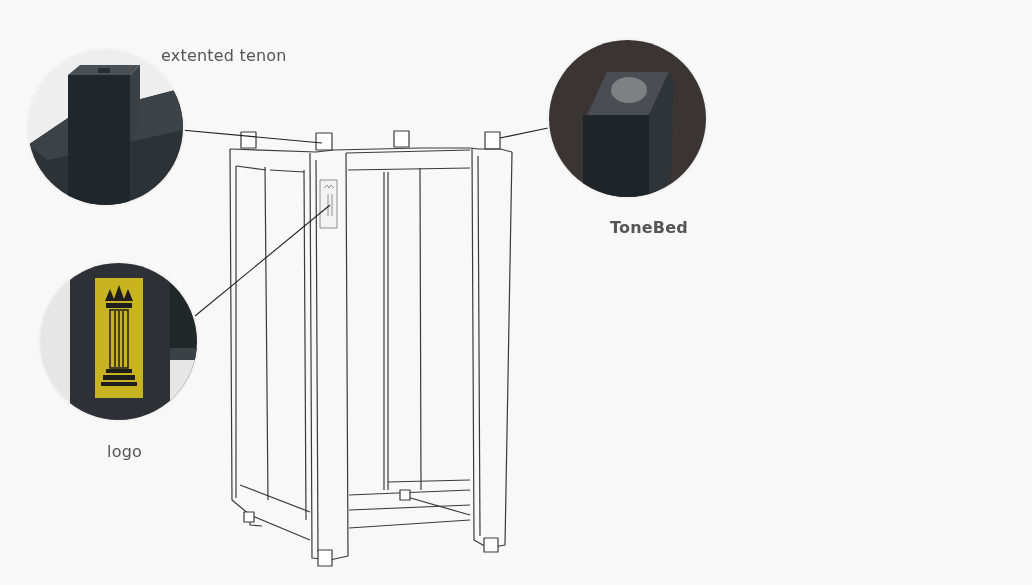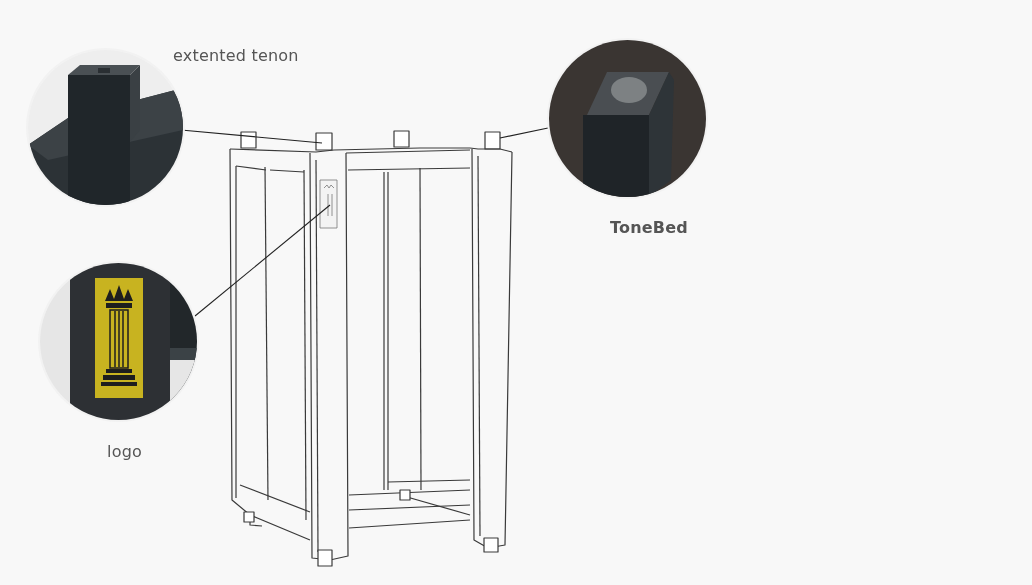--- a/index.html
+++ b/index.html
@@ -83,21 +83,21 @@
     <svg width="155" height="155" viewBox="0 0 155 155">
       <rect width="155" height="155" fill="#eeeeee"></rect>
       <polygon points="0,95 40,68 155,38 155,155 0,155" fill="#2c3236"></polygon>
       <polygon points="0,95 40,68 155,38 155,80 20,110" fill="#3c4246"></polygon>
       <rect x="40" y="25" width="62" height="130" fill="#20262a"></rect>
       <polygon points="40,25 52,15 112,15 102,25" fill="#4a5054"></polygon>
       <rect x="70" y="18" width="12" height="5" fill="#2a2f33"></rect>
       <polygon points="102,25 112,15 112,80 102,92" fill="#3a4044"></polygon>
     </svg>
   </div>
-  <div class="label" style="left:173px;top:46px;">extented tenon</div>
+  <div class="label" style="left:161px;top:46px;">extented tenon</div>
 
   <div class="callout" style="left:549px;top:40px;width:157px;height:157px;">
     <svg width="157" height="157" viewBox="0 0 157 157">
       <rect width="157" height="157" fill="#3a3532"></rect>
       <polygon points="38,75 58,32 120,32 100,75" fill="#4a4e52"></polygon>
       <ellipse cx="80" cy="50" rx="18" ry="13" fill="#8a8e90" opacity="0.8"></ellipse>
       <rect x="34" y="75" width="66" height="82" fill="#1f2428"></rect>
       <polygon points="100,75 120,32 125,40 122,140 100,157" fill="#2e3438"></polygon>
     </svg>
   </div>

